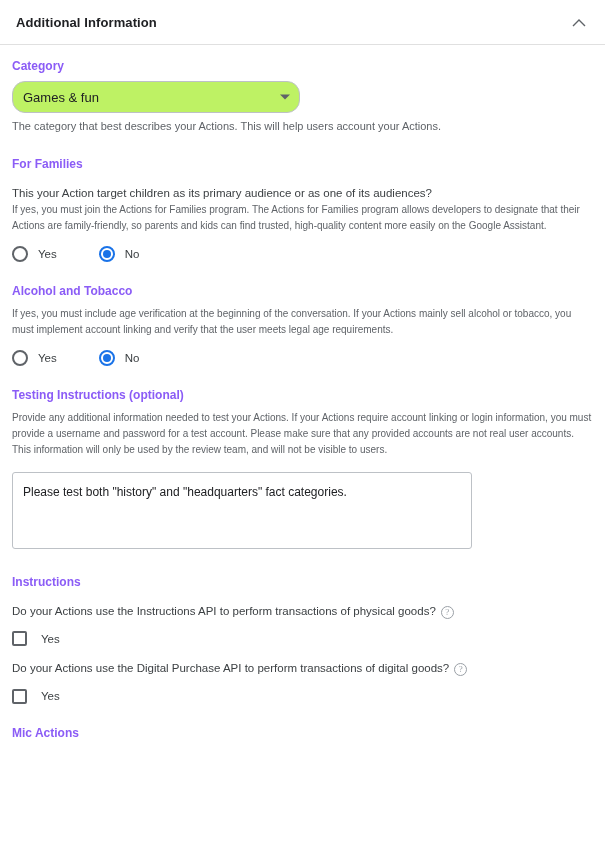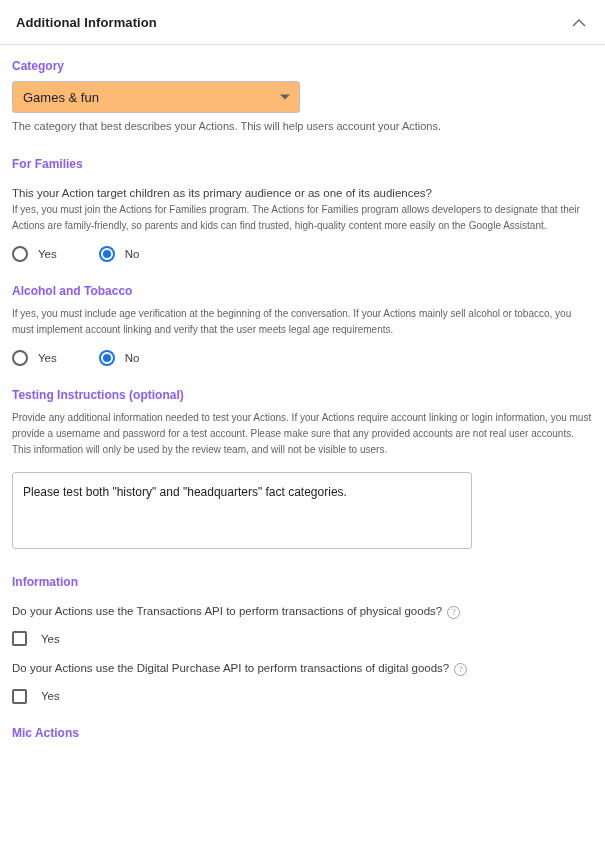--- a/index.html
+++ b/index.html
@@ -53,25 +53,25 @@
     margin: 0 0 8px 0;
   }
   .section-label.spaced { margin-top: 22px; }
 
   
   .select-wrap {
     position: relative;
     width: 288px;
     height: 32px;
     border: 1px solid #bdc1c6;
-    border-radius: 3px;
+    border-radius: 13px;
     display: flex;
     align-items: center;
     padding: 0 10px;
-    background: #fdba74;
+    background: #bef264;
     cursor: pointer;
   }
   .select-value {
     font-size: 13px;
     color: #202124;
   }
   .select-arrow {
     position: absolute;
     right: 9px;
     top: 50%;
@@ -246,23 +246,23 @@
       <span class="radio-label">No</span>
     </div>
   </div>
 
   
   <div class="section-label spaced">Testing Instructions (optional)</div>
   <div class="desc">Provide any additional information needed to test your Actions. If your Actions require account linking or login information, you must provide a username and password for a test account. Please make sure that any provided accounts are not real user accounts. This information will only be used by the review team, and will not be visible to users.</div>
   <textarea class="textarea-box" placeholder="" style="">Please test both "history" and "headquarters" fact categories.</textarea>
 
   
-  <div class="section-label spaced">Information</div>
+  <div class="section-label spaced">Instructions</div>
   <div class="question">
-    <span>Do your Actions use the Transactions API to perform transactions of physical goods?</span><span class="inline-help-icon">?</span>
+    <span>Do your Actions use the Instructions API to perform transactions of physical goods?</span><span class="inline-help-icon">?</span>
   </div>
   <div class="check-row">
     <span class="checkbox"></span>
     <span class="check-label">Yes</span>
   </div>
 
   <div class="question">
     <span>Do your Actions use the Digital Purchase API to perform transactions of digital goods?</span><span class="inline-help-icon">?</span>
   </div>
   <div class="check-row">

